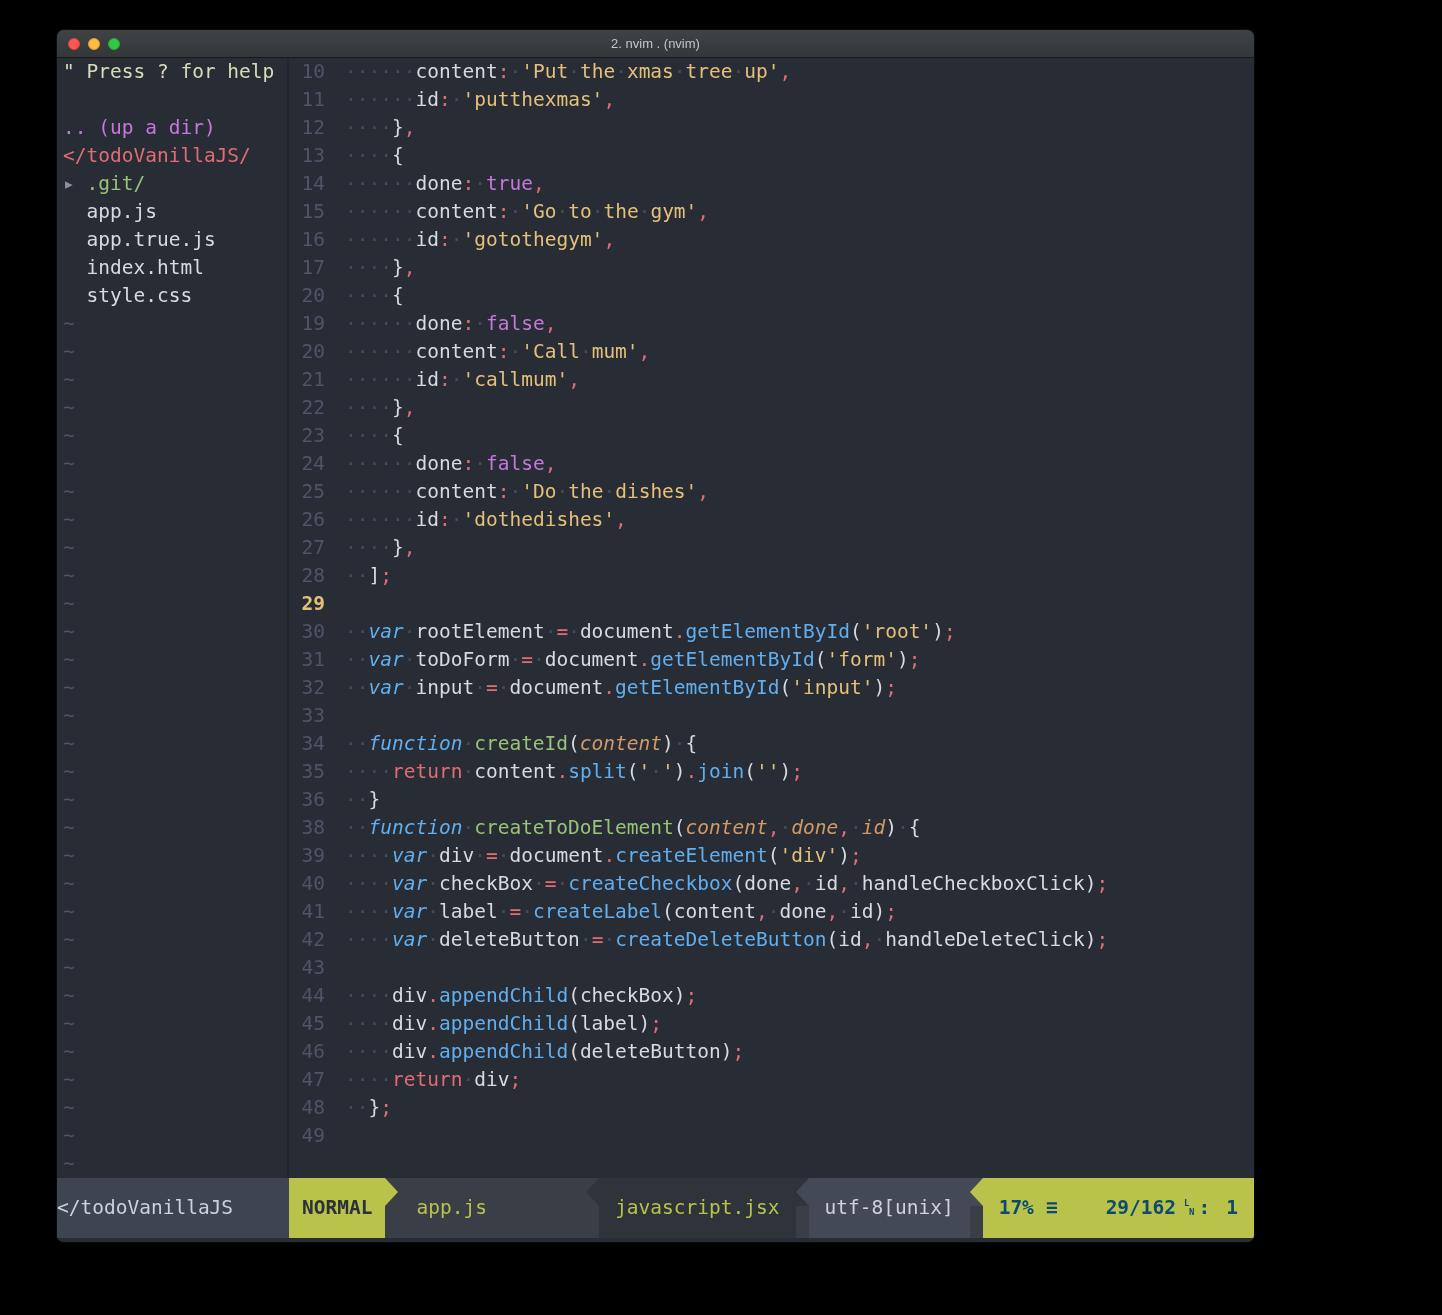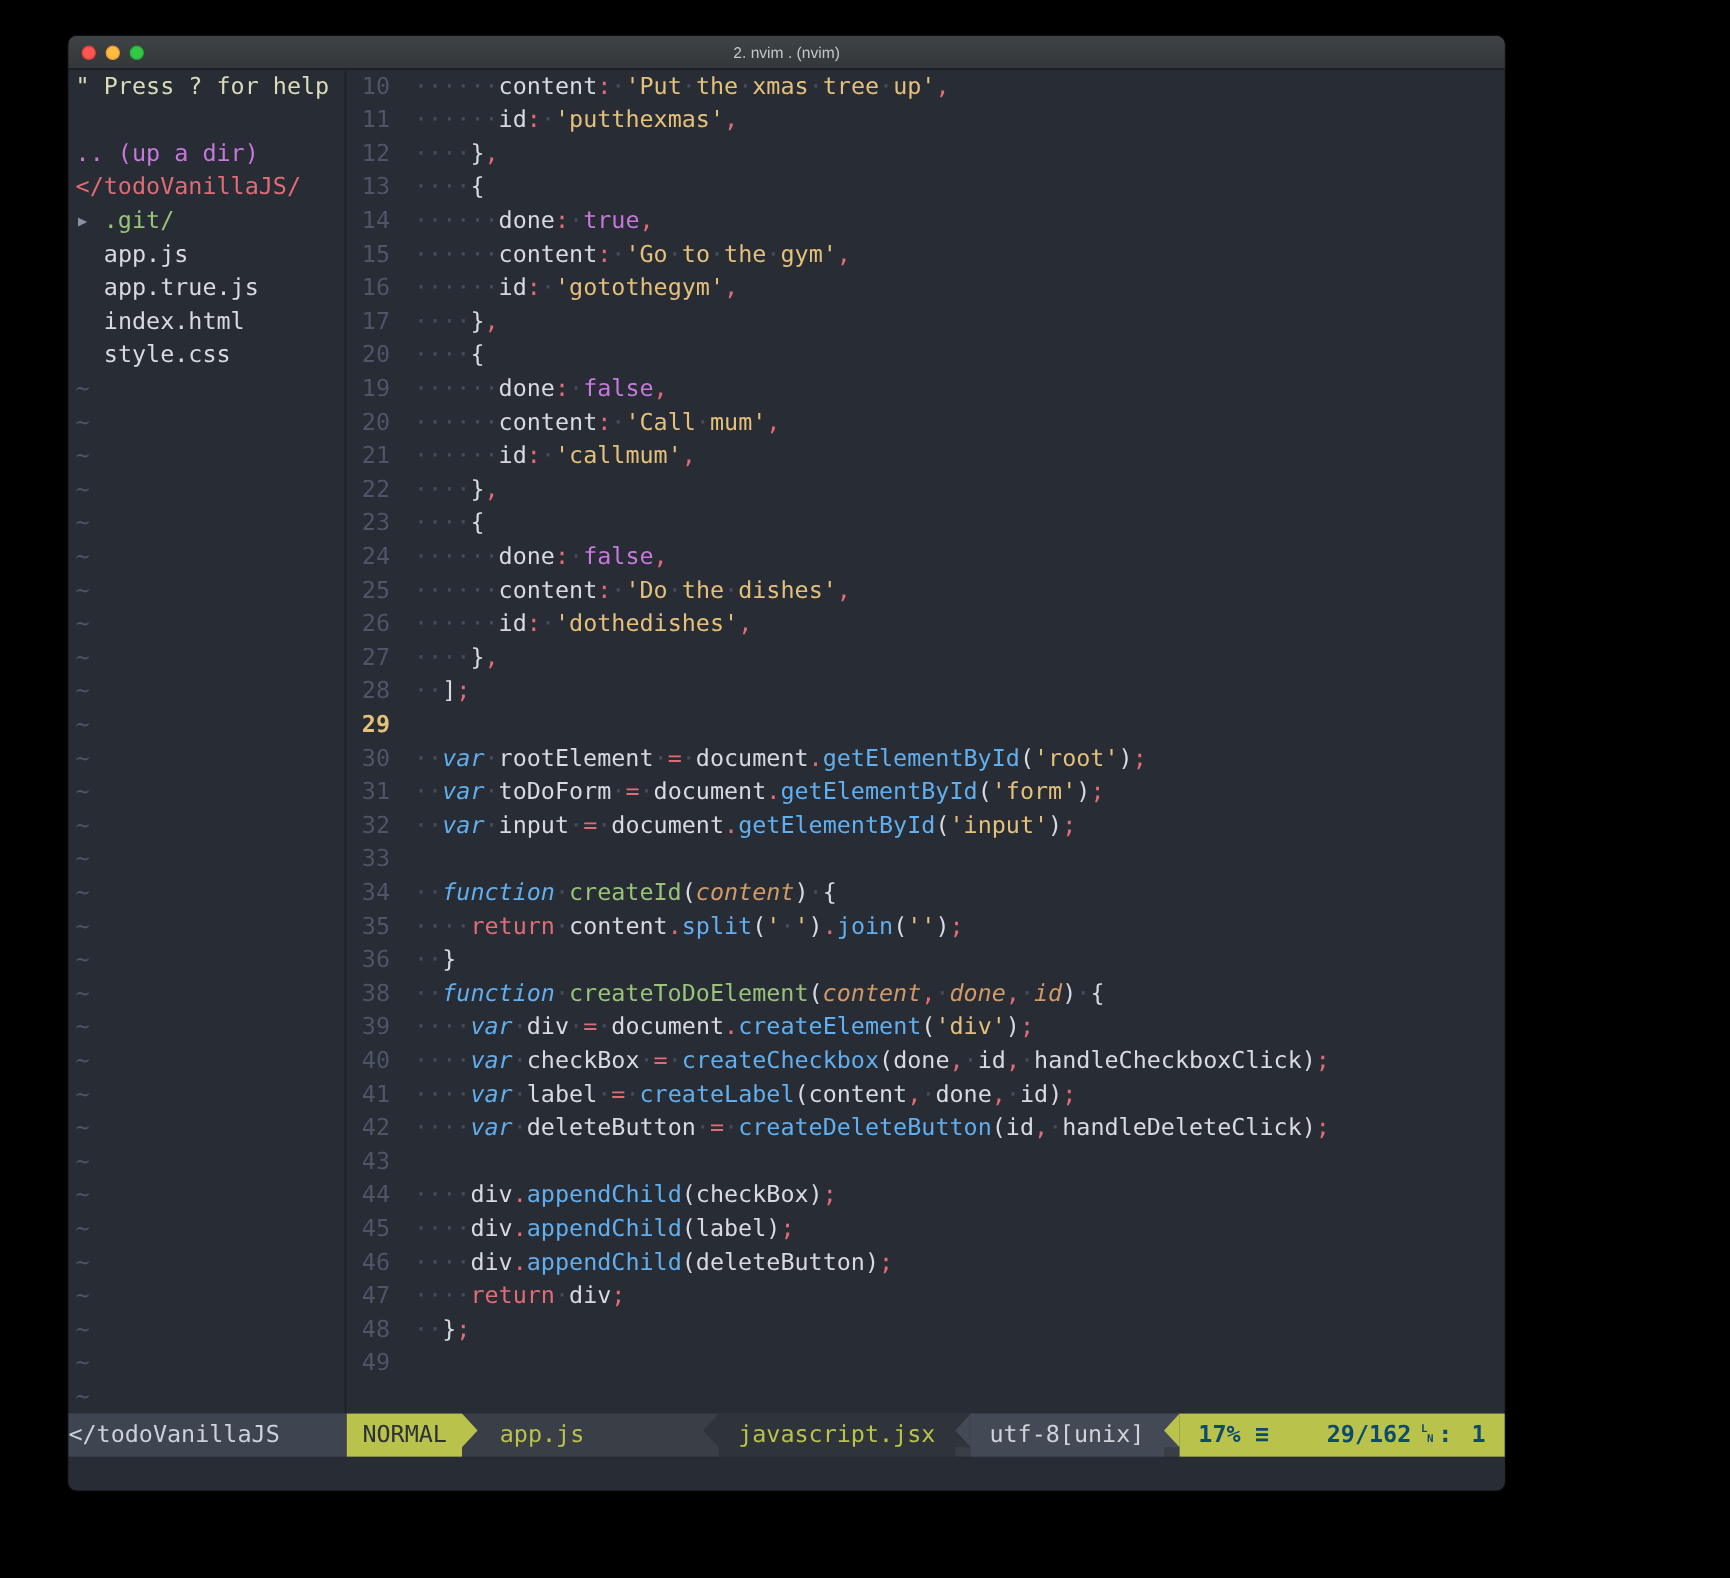--- a/index.html
+++ b/index.html
@@ -49,21 +49,21 @@
   .tk-bo { color:var(--purple,#c678dd); }
   .tk-kw { color:var(--blue,#61afef); font-style:italic;margin-top:32px; }
   .tk-cl { color:var(--blue,#61afef); }
   .tk-fn { color:var(--green,#98c379); }
   .tk-pm { color:var(--orange,#d19a66); font-style:italic; }
   .sp-dot { color:#454c59; font-style:normal; }
 
   .statusbar { flex:0 0 28px; display:flex; align-items:stretch; background:#3a3f47; font-size:19.5px; line-height:28px; }
   .seg { display:flex; align-items:center; }
   .seg.tree { flex:0 0 232px; box-sizing:border-box; background:#3f4550; color:#ccd2db; padding-left:0; }
-  .seg.mode { background:var(--accent,#b9c24b); color:#2d3138; font-weight:normal; padding:4px 13px; }
+  .seg.mode { background:var(--accent,#b9c24b); color:#2d3138; font-weight:bold; padding:16px 13px; }
   .tri { width:0; height:0; border-top:14px solid transparent; border-bottom:14px solid transparent; }
   .tri-mode { border-left:13px solid var(--accent,#b9c24b); }
   .seg.file { color:var(--accent,#b9c24b); padding:0 18px; }
   .spacer { flex:1; }
   .tri-ft  { border-right:13px solid #2f343b; }
   .seg.ft  { background:#2f343b; color:var(--accent,#b9c24b); padding:0 16px; }
   .tri-enc { background:#2f343b; border-right:13px solid #444a55; }
   .seg.enc { background:#444a55; color:#ced3da; padding:0 16px; }
   .tri-pos { background:#444a55; border-right:13px solid var(--accent,#b9c24b); }
   .seg.pos { background:var(--accent,#b9c24b); color:#0c4a6e; font-weight:600; padding:0 16px; }

